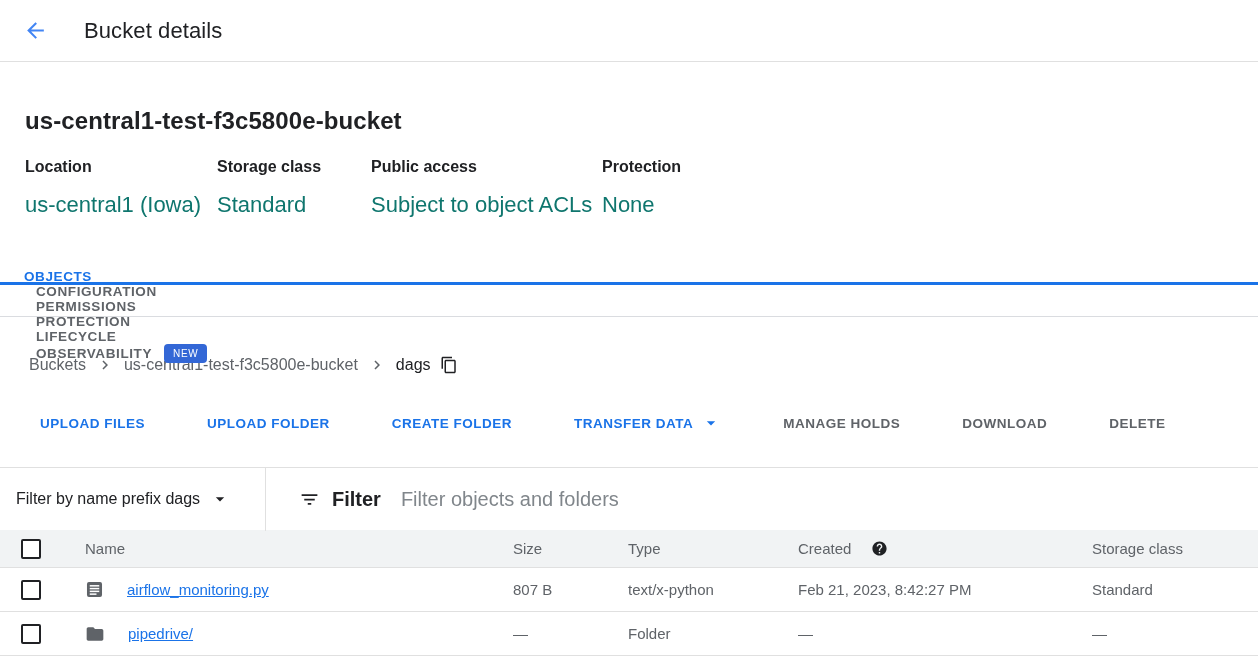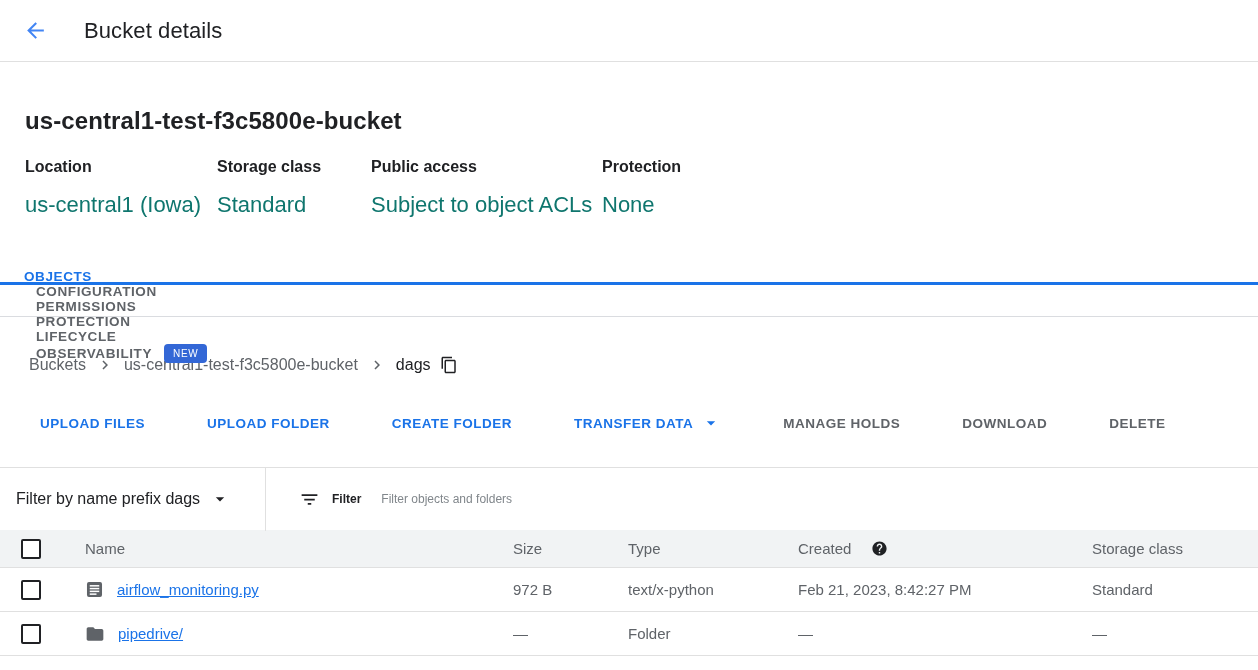--- a/index.html
+++ b/index.html
@@ -46,33 +46,33 @@
   .tb.blue { color: #1a73e8; }
   .tb.gray { color: #5f6368; }
   .tb .dd-arrow { margin-left: 8px; display: flex; align-items: center; }
 
   
   .filter-row { margin-top: 22px; height: 63px; border-top: 1px solid #e0e0e0; display: flex; align-items: center; }
   .filter-mode { display: flex; align-items: center; width: 265px; padding-left: 16px; font-size: 16px; color: #202124; cursor: pointer; }
   .filter-mode .dd-arrow { margin-left: 10px; display: flex; align-items: center; }
   .vdiv { width: 1px; height: 63px; background: #e0e0e0; }
   .filter-icon-wrap { margin-left: 33px; display: flex; align-items: center; }
-  .filter-label { font-size: 12px; font-weight: 700; color: #202124; margin-left: 12px; }
-  .filter-input { flex: 1; border: none; outline: none; font-family: inherit; font-size: 12px; color: #202124; margin-left: 18px; background: transparent; }
+  .filter-label { font-size: 20px; font-weight: 700; color: #202124; margin-left: 12px; }
+  .filter-input { flex: 1; border: none; outline: none; font-family: inherit; font-size: 20px; color: #202124; margin-left: 18px; background: transparent; }
   .filter-input::placeholder { color: #80868b; }
 
   
   .grid-row { display: grid; grid-template-columns: 85px 428px 115px 170px 294px 1fr; align-items: center; }
   .thead { height: 38px; background: #f1f3f4; color: #5f6368; font-size: 15px; border-bottom: 1px solid #e0e0e0; }
   .trow { height: 44px; border-bottom: 1px solid #e0e0e0; font-size: 15px; color: #5f6368; background: #fff; }
   .cb-cell { padding-left: 21px; }
   .checkbox { width: 20px; height: 20px; border: 2px solid #202124; border-radius: 2px; background: #fff; cursor: pointer; }
   .created-cell { display: flex; align-items: center; gap: 20px; }
   .help-btn { border: none; background: none; padding: 0; display: flex; align-items: center; cursor: pointer; }
-  .name-cell { display: flex; align-items: center; gap: 13px; text-align: center; }
+  .name-cell { display: flex; align-items: center; gap: 23px; text-align: center; }
   .obj-link { color: #1a73e8; text-decoration: underline; cursor: pointer; }
   .obj-icon { display: flex; align-items: center; }
 </style>
 </head>
 <body>
 
 <div class="appbar">
   <button class="back-btn">
     <span style="display:flex">
       <svg width="25" height="25" viewBox="0 0 24 24">
@@ -215,21 +215,21 @@
       <svg width="19" height="19" viewBox="0 0 24 24">
         <rect x="2.5" y="2.5" width="19" height="19" rx="2.5" fill="#5f6368"></rect>
         <rect x="6" y="6.4" width="12" height="1.9" fill="#fff"></rect>
         <rect x="6" y="9.9" width="12" height="1.9" fill="#fff"></rect>
         <rect x="6" y="13.4" width="12" height="1.9" fill="#fff"></rect>
         <rect x="6" y="16.9" width="8.5" height="1.9" fill="#fff"></rect>
       </svg>
     </span>
     <a class="obj-link">airflow_monitoring.py</a>
   </div>
-  <div>972 B</div>
+  <div>807 B</div>
   <div>text/x-python</div>
   <div>Feb 21, 2023, 8:42:27 PM</div>
   <div>Standard</div>
 </div>
 
 <div class="grid-row trow">
   <div class="cb-cell">
       <div class="checkbox"></div>
     </div>
   <div class="name-cell">

